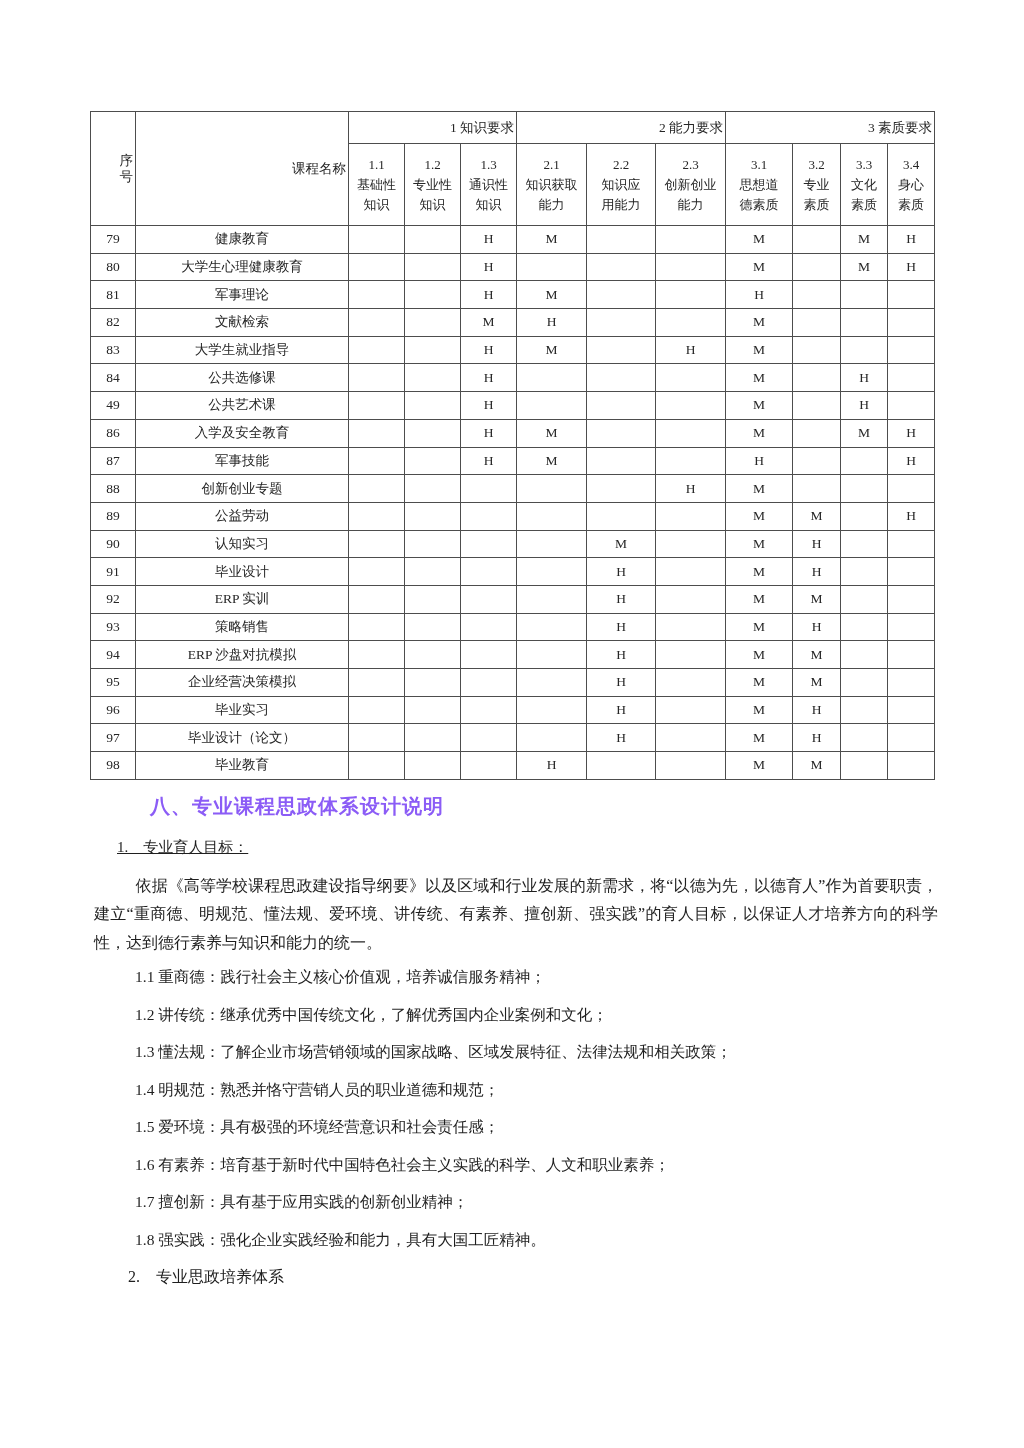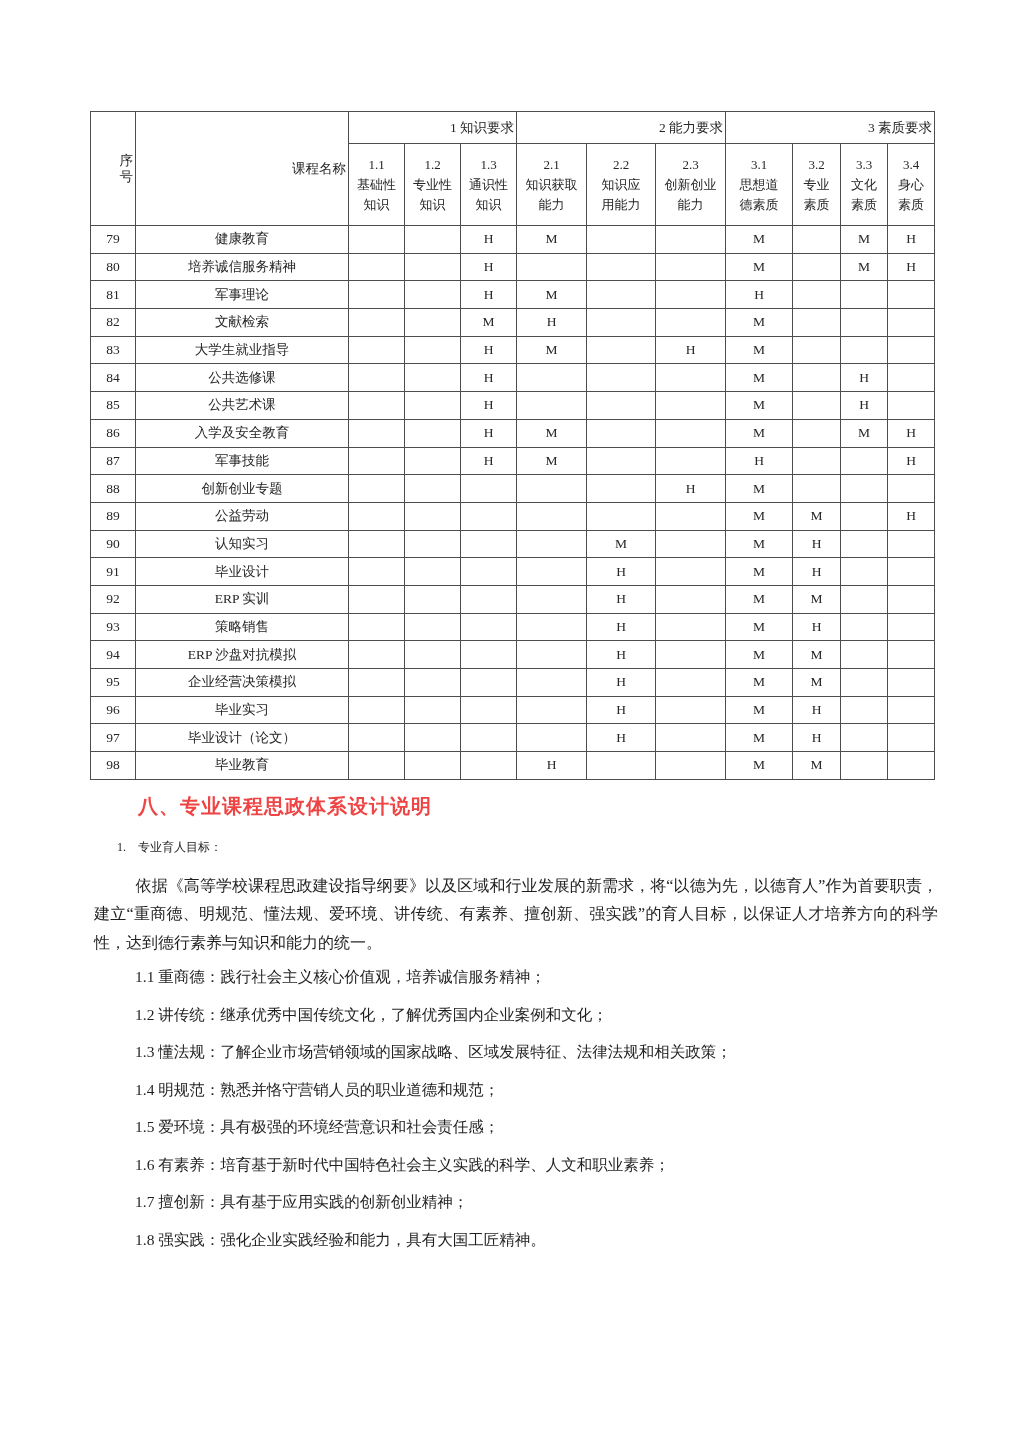--- a/index.html
+++ b/index.html
@@ -40,32 +40,33 @@
     height: 82px;
     white-space: pre-line;
     line-height: 20px;
     font-size: 13px;
   }
   th.corner { white-space: pre-line; line-height: 30px; }
   tbody td { height: 27.7px; font-size: 13.5px; }
   tbody td.mark { font-size: 13.5px; }
   
   .sec-heading {
-    margin: 14px 0 0 48px;
+    margin: 14px 0 0 60px;
     font-family: "Liberation Sans", "DejaVu Sans", sans-serif;
     font-weight: bold;
     font-size: 20px;
     line-height: 25px;
     letter-spacing: 1px;
-    color: #ef4444;
+    color: #8b5cf6;
   }
   .sub-heading1 {
     margin: 19px 0 0 27px;
-    font-size: 12px;
+    font-size: 15px;
     line-height: 18px;
+    text-decoration: underline;
   }
   .para {
     margin: 16px 0 0 4px;
     width: 844px;
     font-size: 16px;
     line-height: 28.5px;
     text-align: justify;
     text-indent: 2.6em;
   }
   .goal-list { margin-top: 11px; }
@@ -152,21 +153,21 @@
       <td class="mark">M</td>
       <td class="mark"></td>
       <td class="mark"></td>
       <td class="mark">M</td>
       <td class="mark"></td>
       <td class="mark">M</td>
       <td class="mark">H</td>
     </tr>
         <tr>
       <td>80</td>
-      <td>培养诚信服务精神</td>
+      <td>大学生心理健康教育</td>
       <td class="mark"></td>
       <td class="mark"></td>
       <td class="mark">H</td>
       <td class="mark"></td>
       <td class="mark"></td>
       <td class="mark"></td>
       <td class="mark">M</td>
       <td class="mark"></td>
       <td class="mark">M</td>
       <td class="mark">H</td>
@@ -221,21 +222,21 @@
       <td class="mark">H</td>
       <td class="mark"></td>
       <td class="mark"></td>
       <td class="mark"></td>
       <td class="mark">M</td>
       <td class="mark"></td>
       <td class="mark">H</td>
       <td class="mark"></td>
     </tr>
         <tr>
-      <td>85</td>
+      <td>49</td>
       <td>公共艺术课</td>
       <td class="mark"></td>
       <td class="mark"></td>
       <td class="mark">H</td>
       <td class="mark"></td>
       <td class="mark"></td>
       <td class="mark"></td>
       <td class="mark">M</td>
       <td class="mark"></td>
       <td class="mark">H</td>
@@ -436,14 +437,15 @@
       <div class="goal-item">1.1 重商德：践行社会主义核心价值观，培养诚信服务精神；</div>
       <div class="goal-item">1.2 讲传统：继承优秀中国传统文化，了解优秀国内企业案例和文化；</div>
       <div class="goal-item">1.3 懂法规：了解企业市场营销领域的国家战略、区域发展特征、法律法规和相关政策；</div>
       <div class="goal-item">1.4 明规范：熟悉并恪守营销人员的职业道德和规范；</div>
       <div class="goal-item">1.5 爱环境：具有极强的环境经营意识和社会责任感；</div>
       <div class="goal-item">1.6 有素养：培育基于新时代中国特色社会主义实践的科学、人文和职业素养；</div>
       <div class="goal-item">1.7 擅创新：具有基于应用实践的创新创业精神；</div>
       <div class="goal-item">1.8 强实践：强化企业实践经验和能力，具有大国工匠精神。</div>
     </div>
 
+  <div class="sub-heading2">2.　专业思政培养体系</div>
 
 </div>
 
 </body></html>

